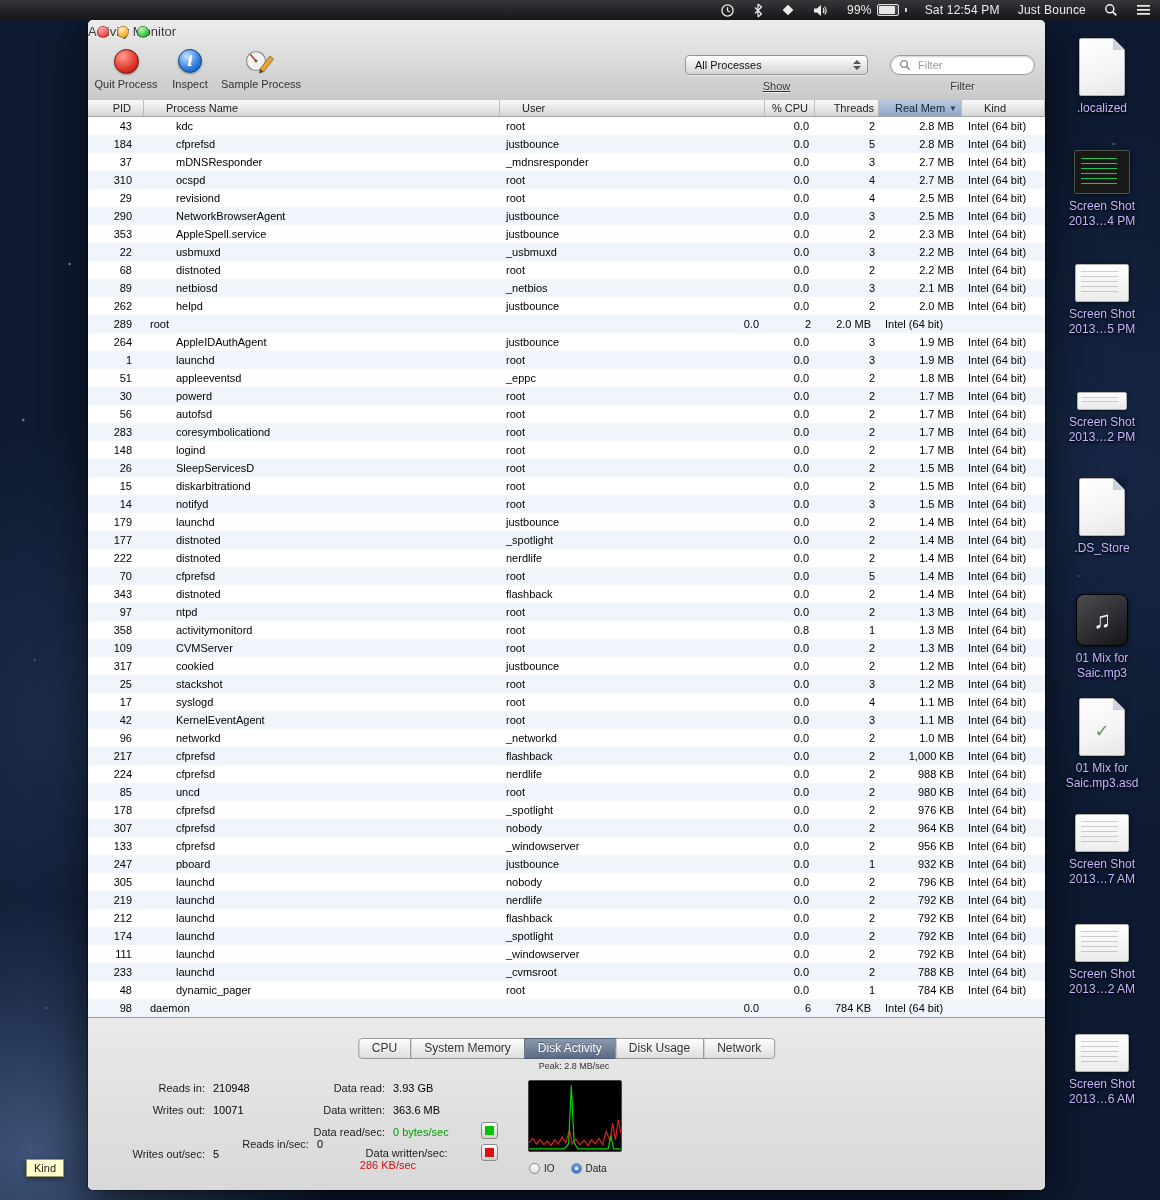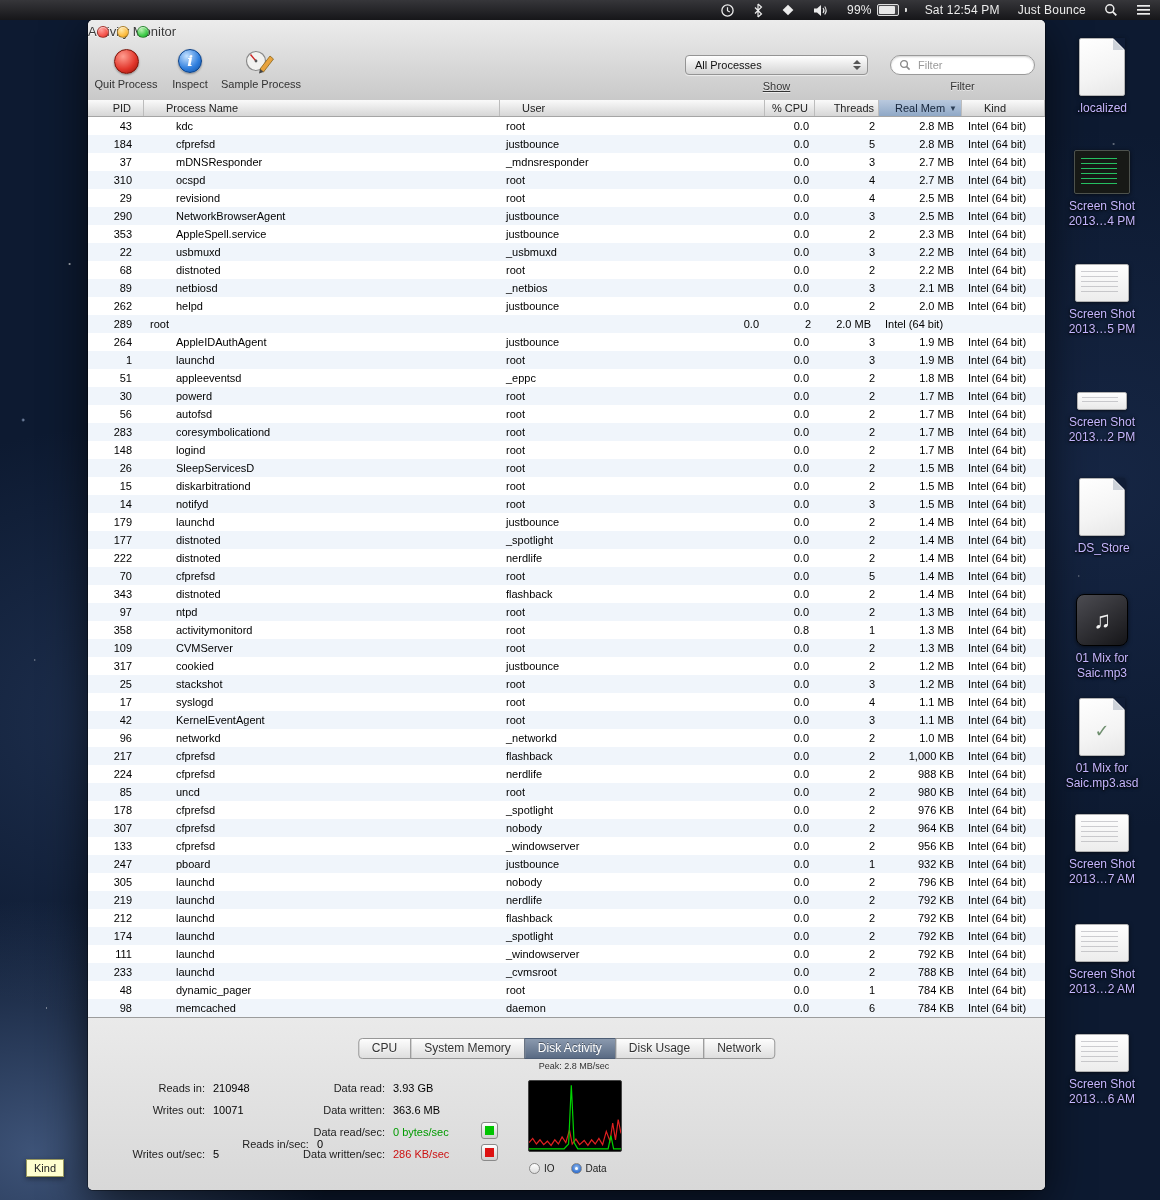--- a/index.html
+++ b/index.html
@@ -715,21 +715,20 @@
         <div class="cell c0">48</div>
         <div class="cell c1">dynamic_pager</div>
         <div class="cell c2">root</div>
         <div class="cell c3">0.0</div>
         <div class="cell c4">1</div>
         <div class="cell c5">784 KB</div>
         <div class="cell c6">Intel (64 bit)</div>
       </div>
       <div class="trow pgrid">
         <div class="cell c0">98</div>
-        <div class="cell c1">memcached</div>
         <div class="cell c2">daemon</div>
         <div class="cell c3">0.0</div>
         <div class="cell c4">6</div>
         <div class="cell c5">784 KB</div>
         <div class="cell c6">Intel (64 bit)</div>
       </div>
     </div>
 
   <div class="bottom-panel">
     <div class="tabbar">
@@ -762,21 +761,21 @@
       <span class="val">3.93 GB</span>
     </div>
     <div class="stat-row smid" style="top:85px;">
       <span class="lab">Data written:</span>
       <span class="val">363.6 MB</span>
     </div>
     <div class="stat-row smid" style="top:107px;">
       <span class="lab">Data read/sec:</span>
       <span class="val green">0 bytes/sec</span>
     </div>
-    <div class="stat-row smid" style="top:129px;">
+    <div class="stat-row smid" style="top:129px;flex-direction:column;">
       <span class="lab">Data written/sec:</span>
       <span class="val red">286 KB/sec</span>
     </div>
 
     <div class="swatch-btn swatch-green" style="top:104px;">
         <i></i>
       </div>
     <div class="swatch-btn swatch-red" style="top:126px;">
         <i></i>
       </div>

